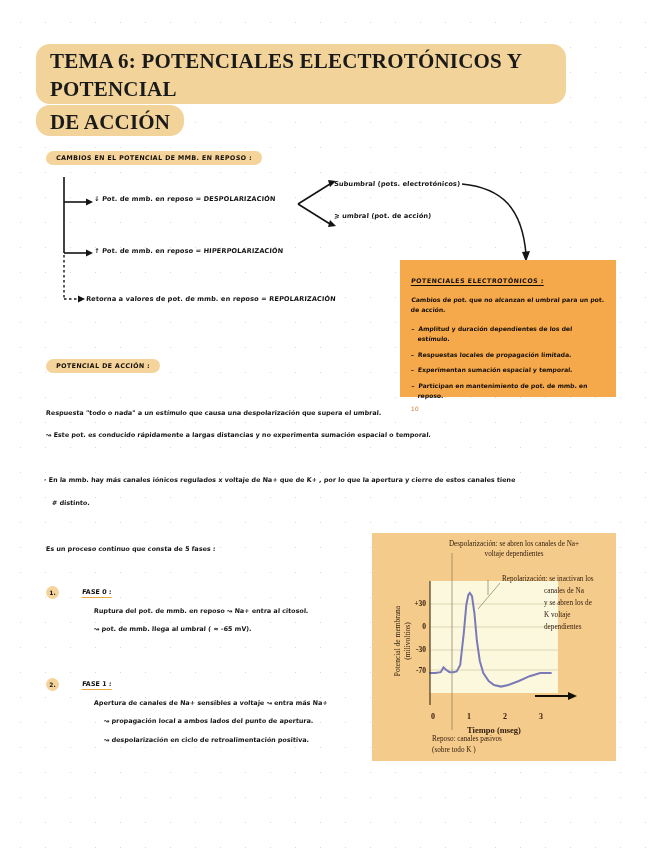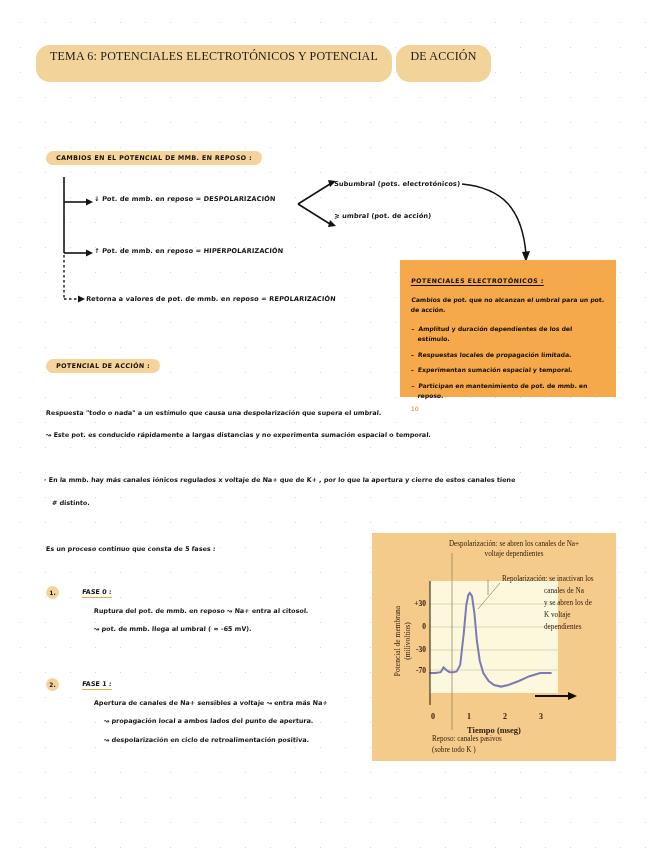--- a/index.html
+++ b/index.html
@@ -24,24 +24,24 @@
   .title-wrap {
     position: absolute;
     top: 44px;
     left: 36px;
     width: 530px;
   }
   .title-line {
     display: inline-block;
     background: #f2d39a;
     color: #1a1a1a;
-    font-weight: normal;
-    font-size: 12px;
+    font-weight: bold;
+    font-size: 21px;
     letter-spacing: 0.2px;
-    padding: 3px 14px 18px 14px;
+    padding: 3px 14px 0 14px;
     border-radius: 14px;
     line-height: 1.35;
     font-family: "Liberation Serif", serif;
   }
   .title-line.second { margin-top: 1px; }
 
   
   .pill {
     position: absolute;
     display: inline-block;

